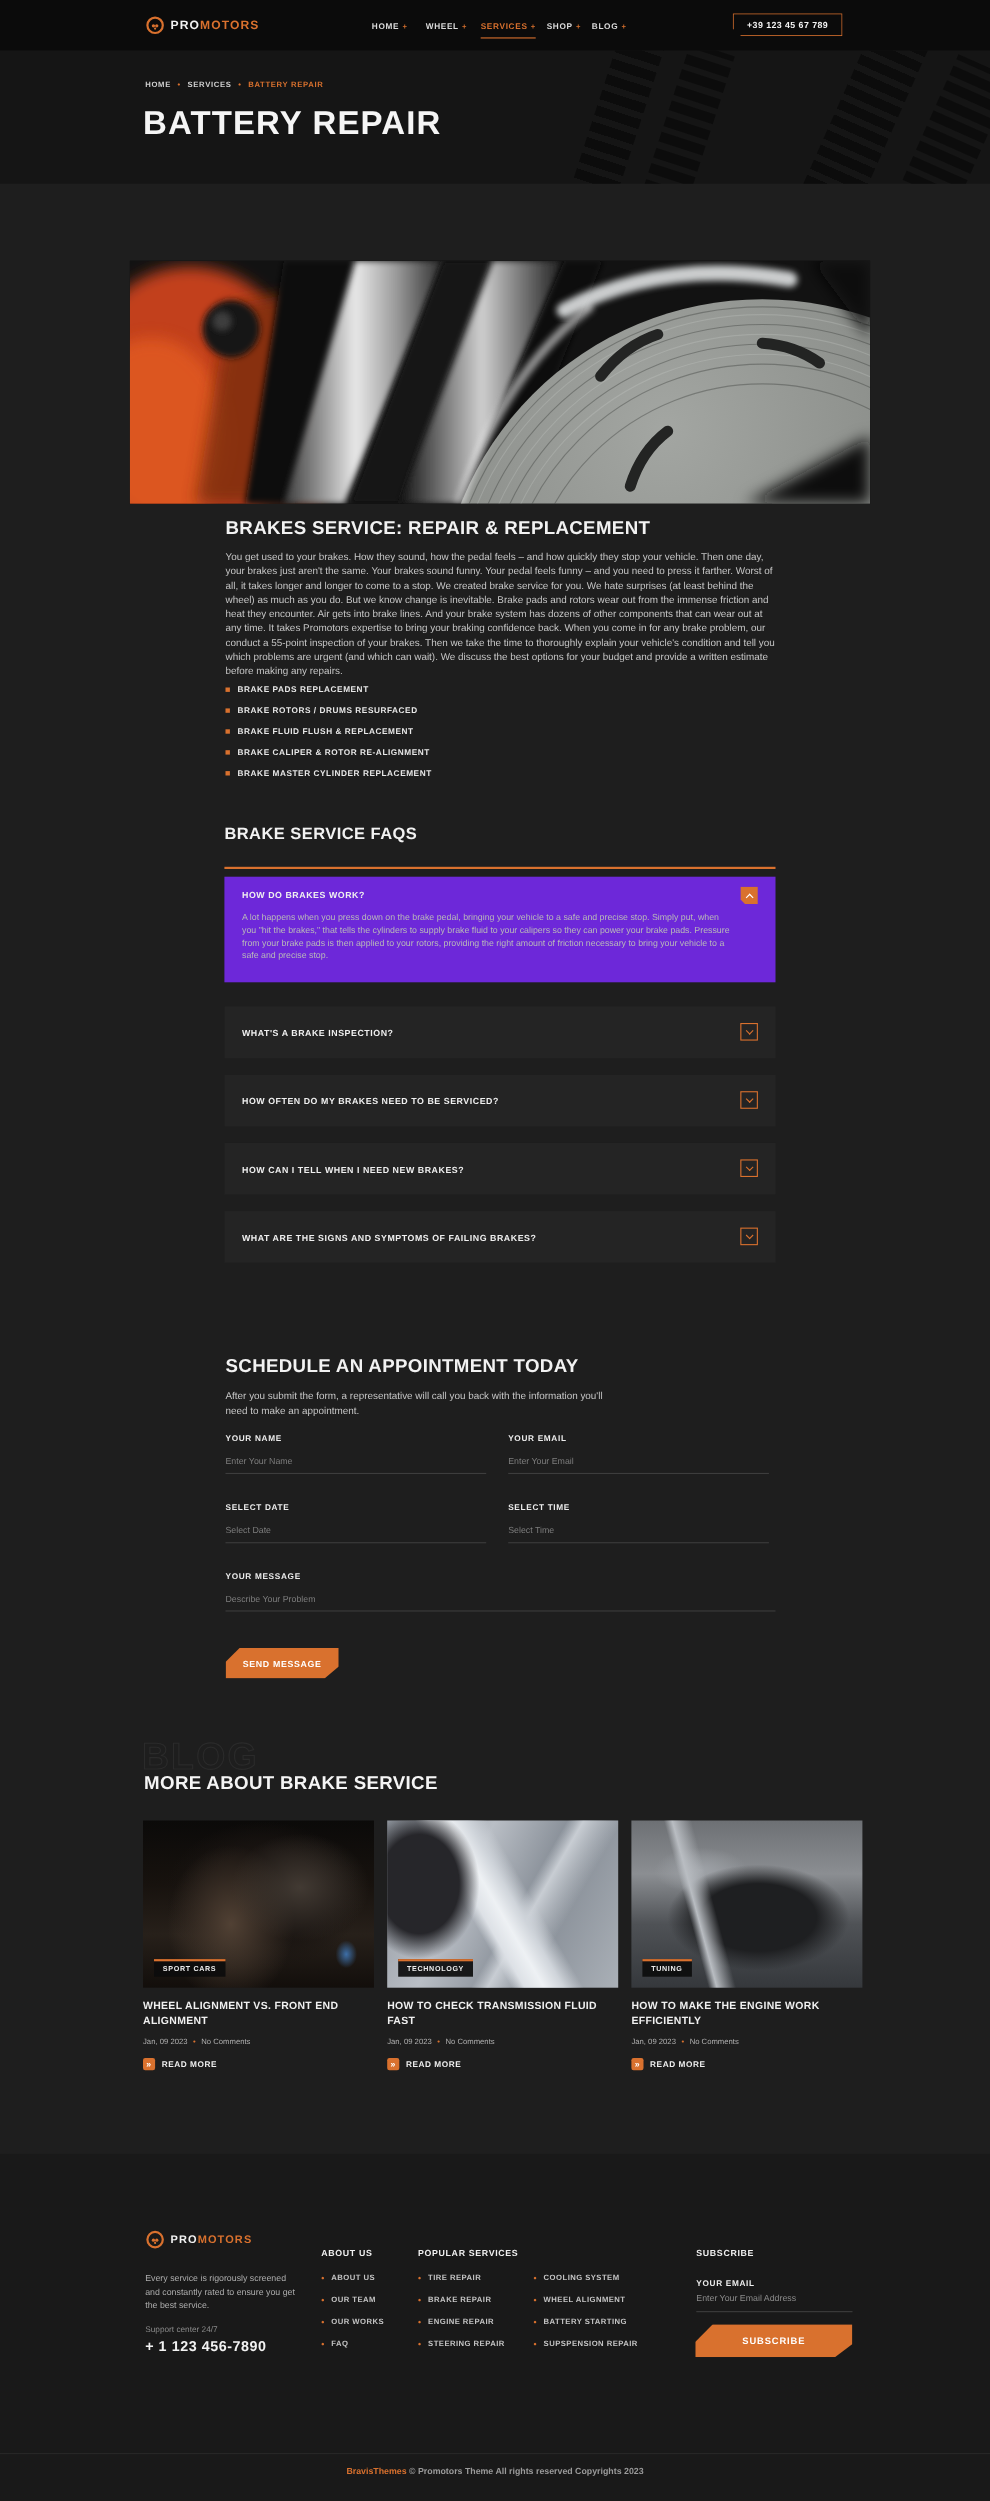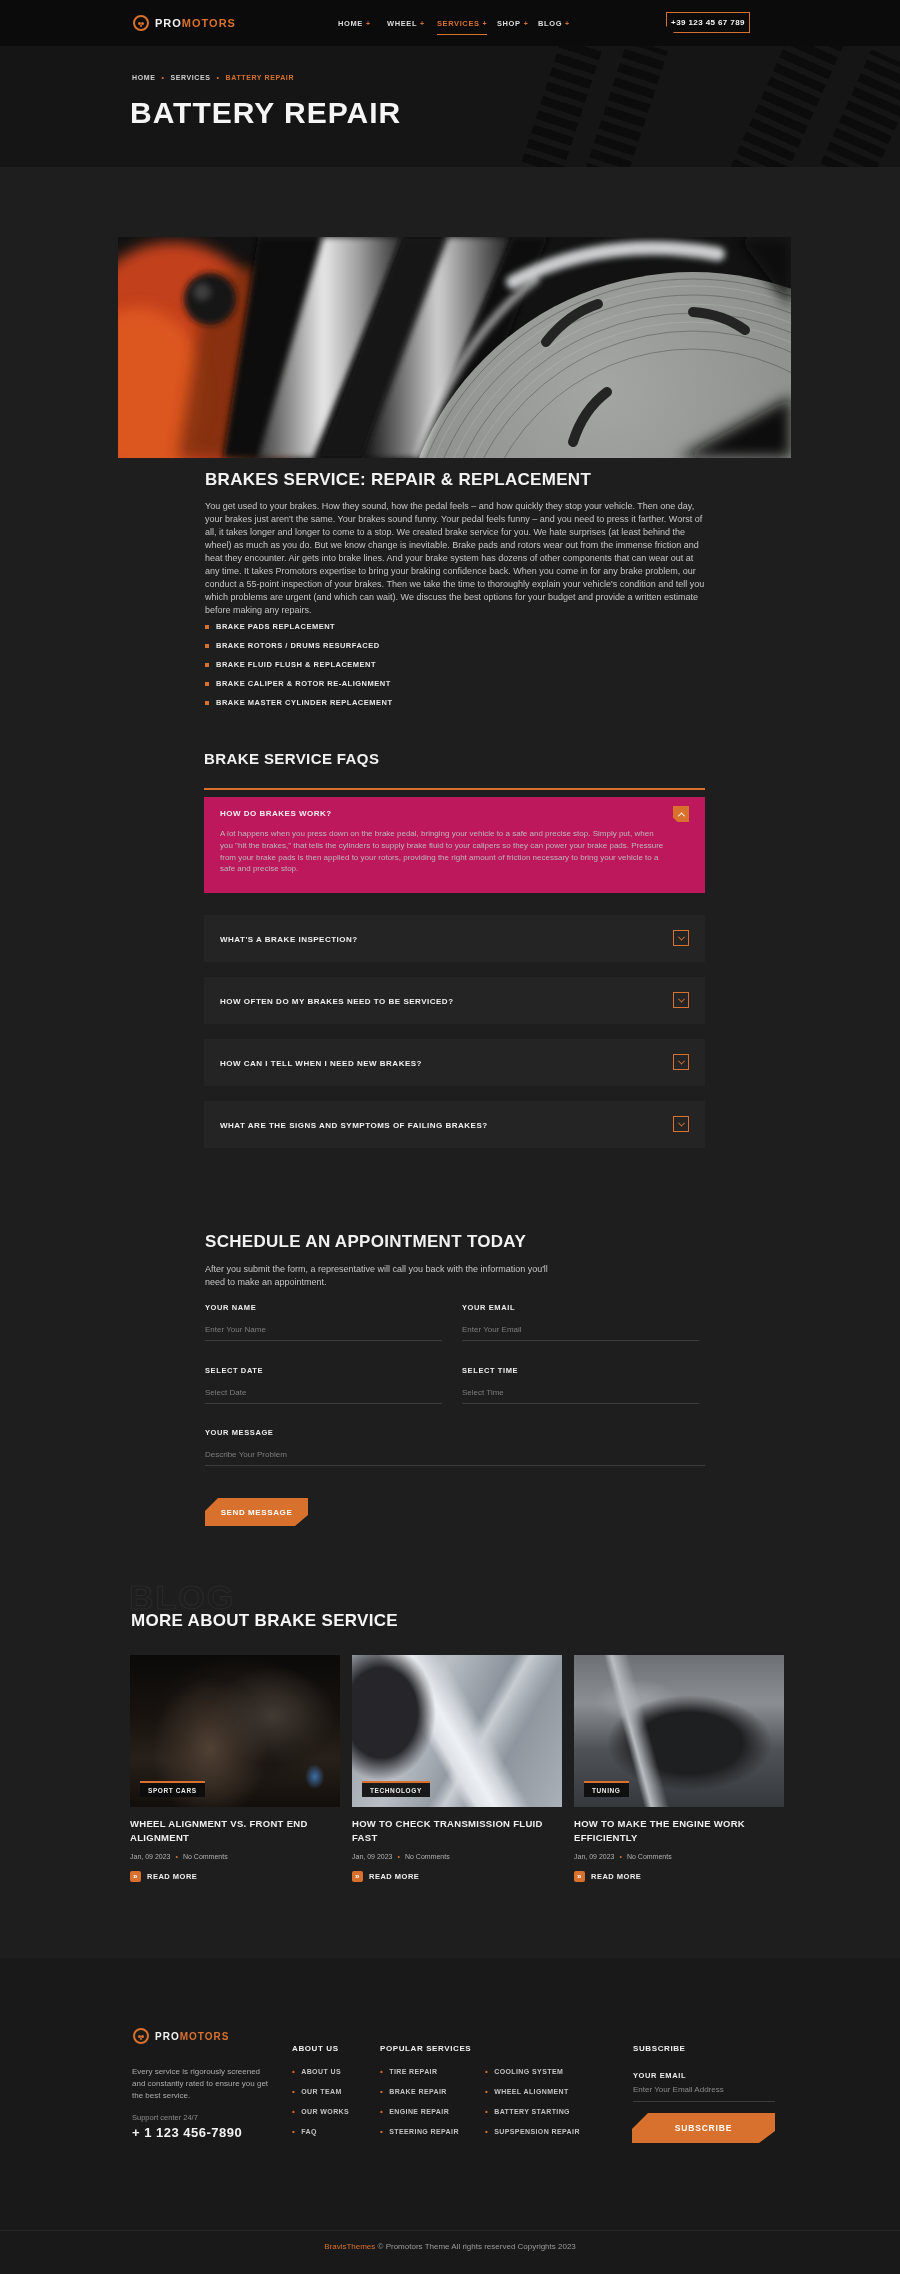--- a/index.html
+++ b/index.html
@@ -11,21 +11,21 @@
   .logo { position:absolute; display:flex; align-items:center; gap:6px; }
   .logo-ring { width:16px; height:16px; border:2px solid #d9712e; border-radius:50%; position:relative; }
   .logo-ring i { position:absolute; width:3px; height:3px; background:#d9712e; border-radius:50%; }
   .logo-ring i:nth-child(1){ left:3px; top:5px; } .logo-ring i:nth-child(2){ right:3px; top:5px; } .logo-ring i:nth-child(3){ left:5px; bottom:2px; width:2px;height:2px;}
   .logo-text { font-size:11px; font-weight:bold; letter-spacing:1px; color:#f2f2f2; }
   .logo-text .orange { color:#d9712e; }
   .nav-item { position:absolute; top:19px; font-size:7.5px; font-weight:bold; letter-spacing:.6px; color:#dcdcdc; cursor:pointer; white-space:nowrap; }
   .nav-item .plus { color:#d9712e; font-size:7px; margin-left:3px; }
   .nav-item.active { color:#d9712e; }
   .nav-item.active::after { content:""; position:absolute; left:0; right:0; bottom:-7px; height:1px; background:#d9712e; }
-  .phone-btn { position:absolute; left:666px; top:12px; width:84px; height:21px; border:1px solid #d9712e; color:#f5f5f5; font-size:8px; font-weight:bold; letter-spacing:.4px; text-align:center; line-height:19px; clip-path:polygon(0 0,100% 0,100% 100%,8px 100%,0 calc(100% - 7px)); cursor:pointer; background:transparent; }
+  .phone-btn { position:absolute; left:666px; top:12px; width:100px; height:21px; border:1px solid #d9712e; color:#f5f5f5; font-size:8px; font-weight:bold; letter-spacing:.4px; text-align:center; line-height:19px; clip-path:polygon(0 0,100% 0,100% 100%,8px 100%,0 calc(100% - 7px)); cursor:pointer; background:transparent; }
 
   
   .band { position:absolute; left:0; top:46px; width:900px; height:121px; background:#151515; overflow:hidden; }
   .tire-track { position:absolute; opacity:.85; }
   .tire-track::before, .tire-track::after { content:""; position:absolute; top:0; bottom:0; width:40%; background:repeating-linear-gradient(0deg,#0b0b0b 0 9px, transparent 9px 15px); }
   .tire-track::before { left:0; } .tire-track::after { right:0; background-position:0 5px; }
   .breadcrumb { position:absolute; left:132px; top:74px; font-size:7px; font-weight:bold; letter-spacing:.6px; color:#cfcfcf; display:flex; gap:6px; align-items:center; }
   .breadcrumb .dot { color:#d9712e; font-size:7px; }
   .breadcrumb .current { color:#d9712e; }
   .breadcrumb span { cursor:default; }
@@ -37,21 +37,21 @@
   
   .svc-heading { position:absolute; left:205px; top:470px; font-size:17px; font-weight:bold; letter-spacing:.3px; color:#f2f2f2; }
   .svc-paragraph { position:absolute; left:205px; top:500px; width:500px; font-size:9px; line-height:13px; color:#c6c6c6; }
   .svc-bullets { position:absolute; left:205px; top:622px; list-style:none; }
   .svc-bullets li { display:flex; align-items:center; gap:7px; margin-bottom:10px; font-size:7.5px; font-weight:bold; letter-spacing:.5px; color:#e8e8e8; }
   .svc-bullets li .sq { width:4px; height:4px; background:#d9712e; flex:none; }
 
   
   .faq-heading { position:absolute; left:204px; top:750px; font-size:15px; font-weight:bold; letter-spacing:.4px; color:#f2f2f2; }
   .faq-line { position:absolute; left:204px; top:788px; width:501px; height:2px; background:#d9712e; }
-  .faq-panel { position:absolute; left:204px; width:501px; background:#be185d; }
+  .faq-panel { position:absolute; left:204px; width:501px; background:#6d28d9; }
   .faq-panel.open { top:797px; height:96px; }
   .faq-q { position:absolute; left:16px; font-size:8px; font-weight:bold; letter-spacing:.5px; color:#f0f0f0; }
   .faq-a { position:absolute; left:16px; top:31px; width:448px; font-size:8px; line-height:11.8px; color:#b9b9b9; }
   .toggle { position:absolute; right:16px; width:16px; height:16px; display:flex; align-items:center; justify-content:center; cursor:pointer; clip-path:polygon(0 0,100% 0,100% 100%,28% 100%,0 72%); }
   .toggle.open { background:#d9712e; top:9px; }
   .toggle.closed { border:1px solid #d9712e; top:15px; clip-path:none; }
   .chev { display:inline-block; width:5px; height:5px; border-right:1.5px solid #fff; border-bottom:1.5px solid #fff; }
   .chev.up { transform:rotate(-135deg) translate(-1px,-1px); }
   .chev.down { border-color:#d9712e; transform:rotate(45deg) translate(-1px,-1px); }
   .faq-row { position:absolute; left:204px; width:501px; height:47px; background:#242424; }
@@ -100,21 +100,21 @@
   .f-support { position:absolute; left:132px; top:155px; font-size:7.5px; color:#8b8b8b; }
   .f-phone { position:absolute; left:132px; top:167px; font-size:13px; font-weight:bold; letter-spacing:.5px; color:#f2f2f2; cursor:pointer; }
   .f-col-h { position:absolute; top:86px; font-size:8px; font-weight:bold; letter-spacing:.6px; color:#f0f0f0; }
   .f-link { position:absolute; display:flex; gap:6px; align-items:center; font-size:7px; font-weight:bold; letter-spacing:.4px; color:#c4c4c4; cursor:pointer; white-space:nowrap; }
   .f-link .dot { color:#d9712e; font-size:8px; }
   .sub-label { position:absolute; left:633px; top:113px; font-size:7.5px; font-weight:bold; letter-spacing:.6px; color:#ededed; }
   .sub-input { position:absolute; left:633px; top:124px; width:142px; background:transparent; border:none; border-bottom:1px solid #3d3d3d; color:#ddd; font-size:8px; padding:3px 0 7px 0; outline:none; }
   .sub-input::placeholder { color:#8a8a8a; }
   .sub-btn { position:absolute; left:632px; top:155px; width:143px; height:30px; background:#d9712e; border:none; color:#fff; font-size:8.5px; font-weight:bold; letter-spacing:.8px; cursor:pointer; clip-path:polygon(16px 0,100% 0,100% calc(100% - 12px),calc(100% - 16px) 100%,0 100%,0 16px); }
   .bottom-bar { position:absolute; left:0; top:272px; width:900px; border-top:1px solid #262626; }
-  .copyright { position:absolute; left:0; top:284px; width:900px; text-align:center; font-size:8px; color:#9a9a9a; }
+  .copyright { position:absolute; left:0; top:284px; width:900px; text-align:center; font-size:8px; color:#9a9a9a;font-weight:bold; }
   .copyright .brand { color:#d9712e; cursor:pointer; }
 </style>
 </head>
 <body>
 
 <div class="page">
 
   <div class="header">
     <div class="logo" style="left:133px; top:15px;">
       <span class="logo-ring">

